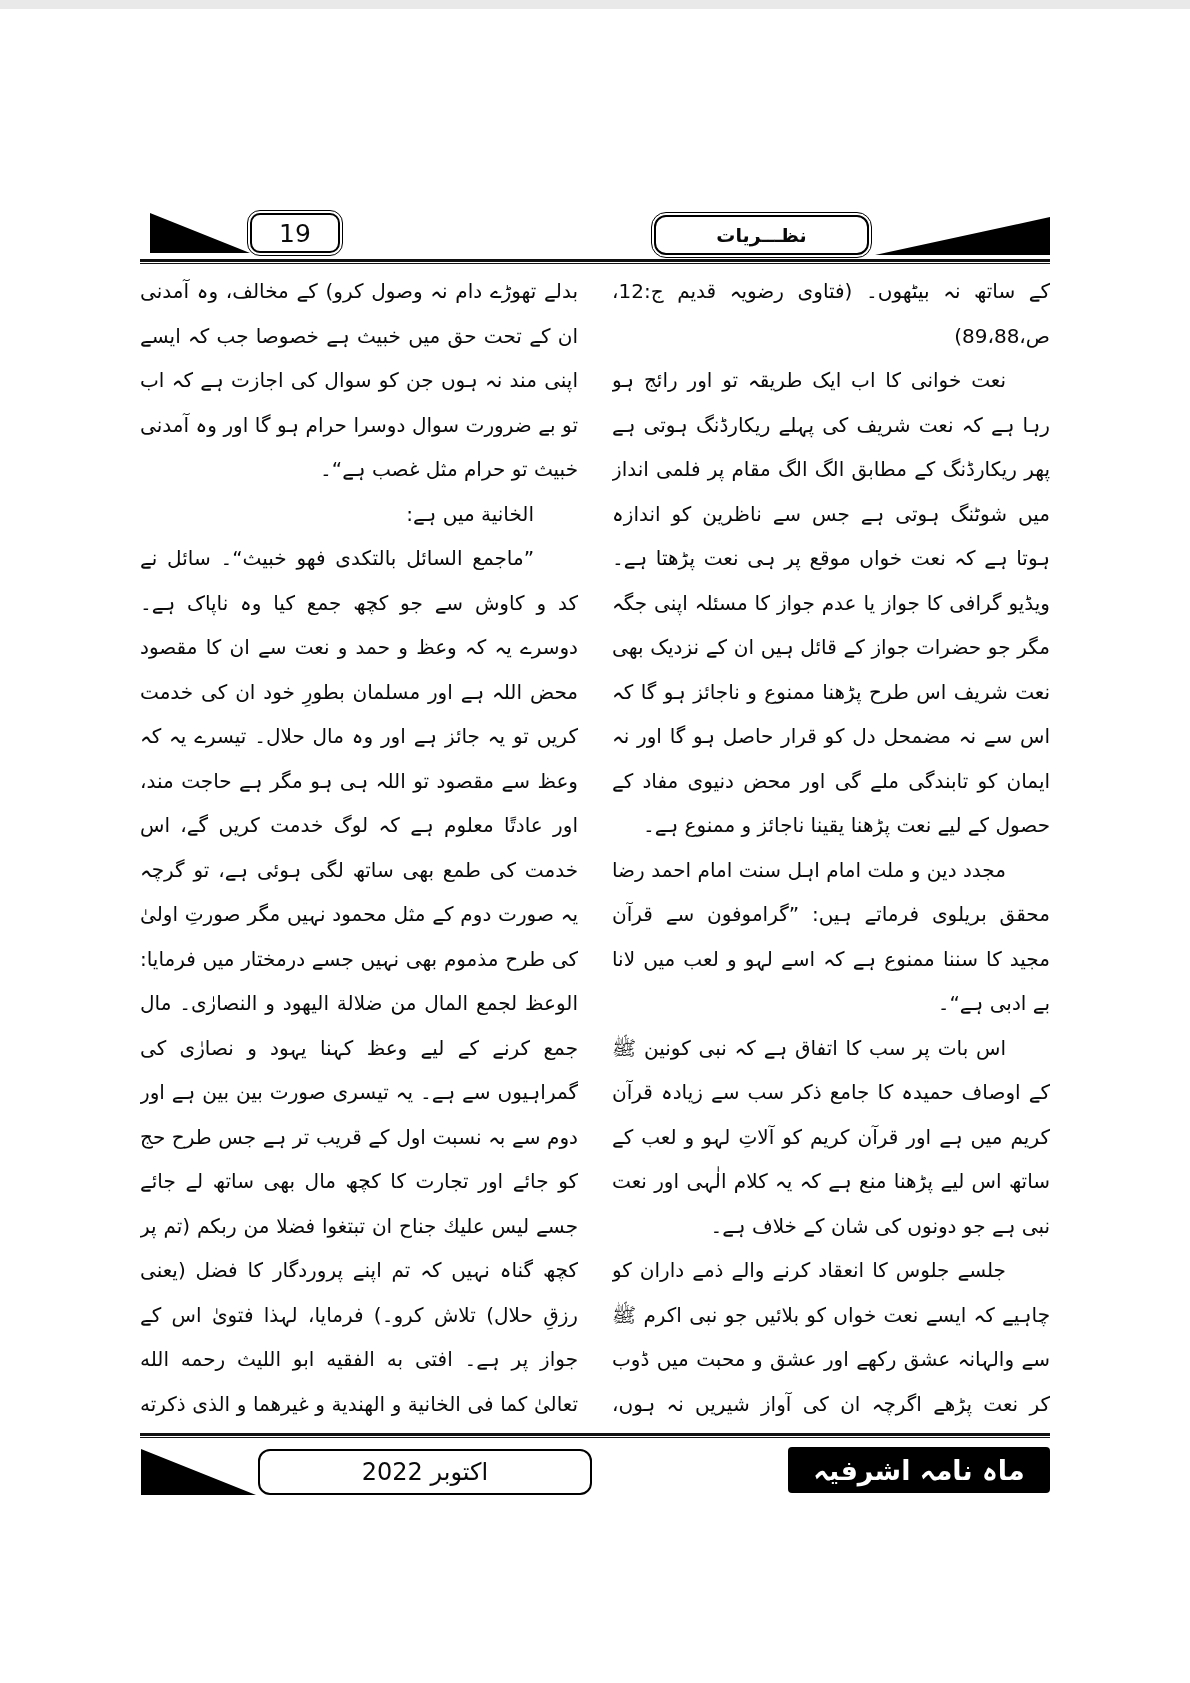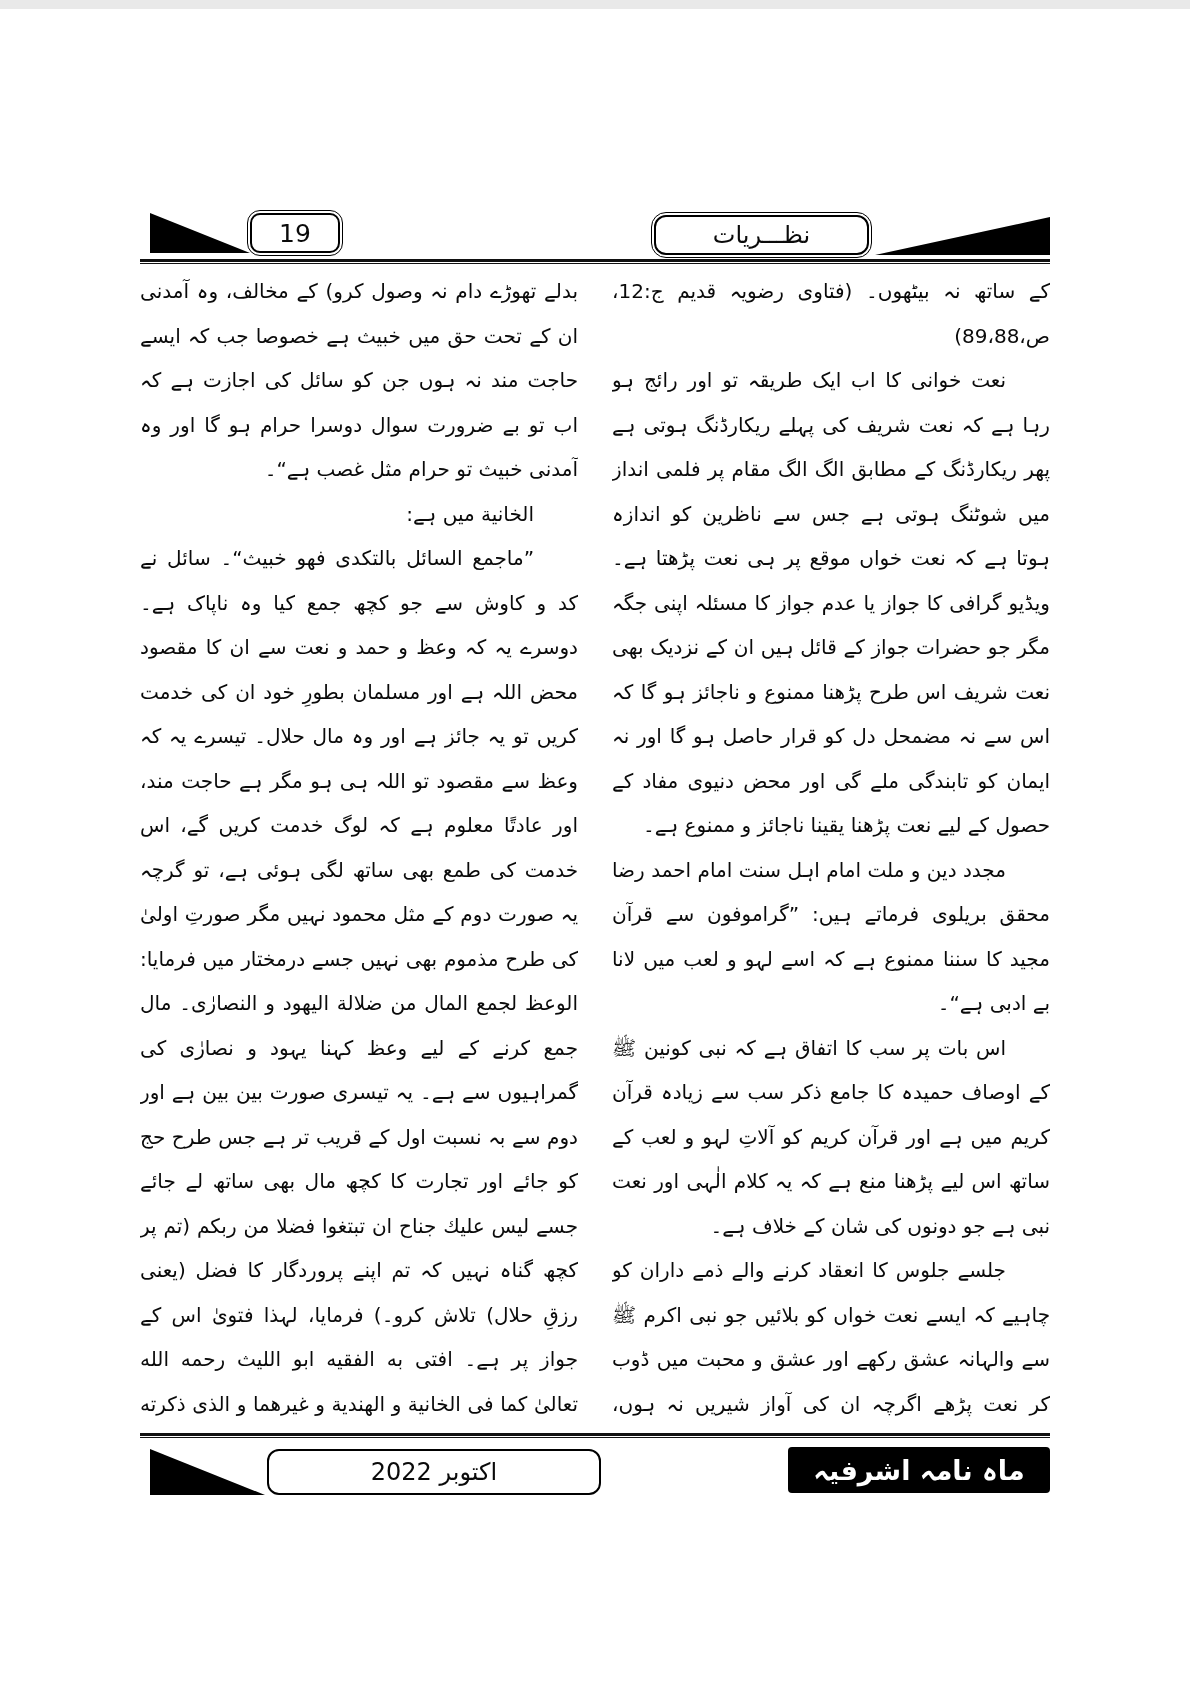--- a/index.html
+++ b/index.html
@@ -19,42 +19,42 @@
     font-size:25px;direction:ltr;
   }
   .tri{background:#000;}
   .tri-pgnum{width:100px;height:40px;margin-left:10px;clip-path:polygon(0 0,100% 100%,0 100%);}
   .hdr-right{position:absolute;right:0;bottom:0;display:flex;align-items:flex-end;}
   .tri-title{width:175px;height:38px;margin-left:6px;clip-path:polygon(100% 0,100% 100%,0 100%);}
   .title-box{
     min-width:215px;height:40px;border:2.5px solid #000;border-radius:12px;
     outline:1.5px solid #000;outline-offset:2px;background:#fff;
     display:flex;align-items:center;justify-content:center;
-    font-weight:normal;font-size:24px;padding:0 14px;box-sizing:border-box;
+    font-weight:bold;font-size:19px;padding:0 14px;box-sizing:border-box;
   }
   
   .rule{position:absolute;left:140px;width:910px;height:5px;box-sizing:border-box;
         border-top:3px solid #111;border-bottom:1.5px solid #111;}
   .rule-header{top:250px;}
   .rule-footer{top:1424px;}
   
   .columns{
     position:absolute;top:260px;left:140px;width:910px;height:1158px;
     display:flex;flex-direction:row;gap:34px;direction:rtl;
   }
   .col{flex:1 1 0;overflow:hidden;direction:rtl;}
   .col p{
     margin:0;text-align:justify;text-justify:inter-word;
     font-size:20px;line-height:44.5px;letter-spacing:0;
   }
   .col p.indent{text-indent:44px;}
   .col p.flush{text-indent:0;}
   
   .footer{position:absolute;top:1438px;left:140px;width:910px;height:58px;}
-  .ftr-left{position:absolute;left:10px;top:2px;display:flex;align-items:flex-end;border-radius:19px;}
+  .ftr-left{position:absolute;left:1px;top:2px;display:flex;align-items:flex-end;border-radius:19px;}
   .date-box{
     width:330px;height:42px;border:2px solid #000;border-radius:12px;background:#fff;
     display:flex;align-items:center;justify-content:center;font-size:24px;
   }
   .tri-date{width:115px;height:46px;clip-path:polygon(0 0,100% 100%,0 100%);margin-right:2px;}
   .ftr-right{
     position:absolute;right:0;top:0;height:46px;min-width:262px;box-sizing:border-box;
     background:#000;color:#fff;border-radius:4px;
     display:flex;align-items:center;justify-content:center;
     font-size:27px;font-weight:bold;padding:0 22px;
@@ -87,21 +87,21 @@
 
         <p class="indent">مجدد دین و ملت امام اہل سنت امام احمد رضا محقق بریلوی فرماتے ہیں: ”گراموفون سے قرآن مجید کا سننا ممنوع ہے کہ اسے لہو و لعب میں لانا بے ادبی ہے“۔</p>
 
         <p class="indent">اس بات پر سب کا اتفاق ہے کہ نبی کونین ﷺ کے اوصاف حمیدہ کا جامع ذکر سب سے زیادہ قرآن کریم میں ہے اور قرآن کریم کو آلاتِ لہو و لعب کے ساتھ اس لیے پڑھنا منع ہے کہ یہ کلام الٰہی اور نعت نبی ہے جو دونوں کی شان کے خلاف ہے۔</p>
 
         <p class="indent">جلسے جلوس کا انعقاد کرنے والے ذمے داران کو چاہیے کہ ایسے نعت خواں کو بلائیں جو نبی اکرم ﷺ سے والہانہ عشق رکھے اور عشق و محبت میں ڈوب کر نعت پڑھے اگرچہ ان کی آواز شیریں نہ ہوں، ایسے شاعر کو ہرگز، ہرگز نہ بلائیں جو محض دل لگی اور حصولِ دنیا کے لیے نعت نبی ﷺ پڑھے کہ اس کے عوض کچھ دینا لینا دونوں حرام و گناہ ہے، آج کل تو نعت خوانوں کی طلب و فرمائش پر بیس بیس ہزار، پچاس پچاس ہزار روپے دے کر نعت خوانوں کو بلاتے ہیں جو بلاشبہ ناجائز و گناہ ہے، اور گناہ پر مدد کرنا بھی گناہ ہے، اللہ تعالیٰ ارشاد فرماتا ہے: لا تعاونوا علی الاثم و العدوان (گناہ اور زیادتی پر باہم مدد نہ دو)۔</p>
 
       </div>
     <div class="col">
 
-        <p class="flush">بدلے تھوڑے دام نہ وصول کرو) کے مخالف، وہ آمدنی ان کے تحت حق میں خبیث ہے خصوصا جب کہ ایسے حاجت مند نہ ہوں جن کو سائل کی اجازت ہے کہ اب تو بے ضرورت سوال دوسرا حرام ہو گا اور وہ آمدنی خبیث تو حرام مثل غصب ہے“۔</p>
+        <p class="flush">بدلے تھوڑے دام نہ وصول کرو) کے مخالف، وہ آمدنی ان کے تحت حق میں خبیث ہے خصوصا جب کہ ایسے اپنی مند نہ ہوں جن کو سوال کی اجازت ہے کہ اب تو بے ضرورت سوال دوسرا حرام ہو گا اور وہ آمدنی خبیث تو حرام مثل غصب ہے“۔</p>
 
         <p class="indent">الخانیة میں ہے:</p>
 
         <p class="indent">”ماجمع السائل بالتکدی فھو خبیث“۔ سائل نے کد و کاوش سے جو کچھ جمع کیا وہ ناپاک ہے۔ دوسرے یہ کہ وعظ و حمد و نعت سے ان کا مقصود محض اللہ ہے اور مسلمان بطورِ خود ان کی خدمت کریں تو یہ جائز ہے اور وہ مال حلال۔ تیسرے یہ کہ وعظ سے مقصود تو اللہ ہی ہو مگر ہے حاجت مند، اور عادتًا معلوم ہے کہ لوگ خدمت کریں گے، اس خدمت کی طمع بھی ساتھ لگی ہوئی ہے، تو گرچہ یہ صورت دوم کے مثل محمود نہیں مگر صورتِ اولیٰ کی طرح مذموم بھی نہیں جسے درمختار میں فرمایا: الوعظ لجمع المال من ضلالة الیھود و النصارٰی۔ مال جمع کرنے کے لیے وعظ کہنا یہود و نصارٰی کی گمراہیوں سے ہے۔ یہ تیسری صورت بین بین ہے اور دوم سے بہ نسبت اول کے قریب تر ہے جس طرح حج کو جائے اور تجارت کا کچھ مال بھی ساتھ لے جائے جسے لیس علیك جناح ان تبتغوا فضلا من ربکم (تم پر کچھ گناہ نہیں کہ تم اپنے پروردگار کا فضل (یعنی رزقِ حلال) تلاش کرو۔) فرمایا، لہذا فتویٰ اس کے جواز پر ہے۔ افتی به الفقیه ابو اللیث رحمه الله تعالیٰ کما فی الخانیة و الھندیة و غیرھما و الذی ذکرته توفیق بین القولین، و بالله التوفیق، والله تعالیٰ اعلم،</p>
 
       </div>
   </div>
 
   <div class="rule rule-footer"></div>
 

